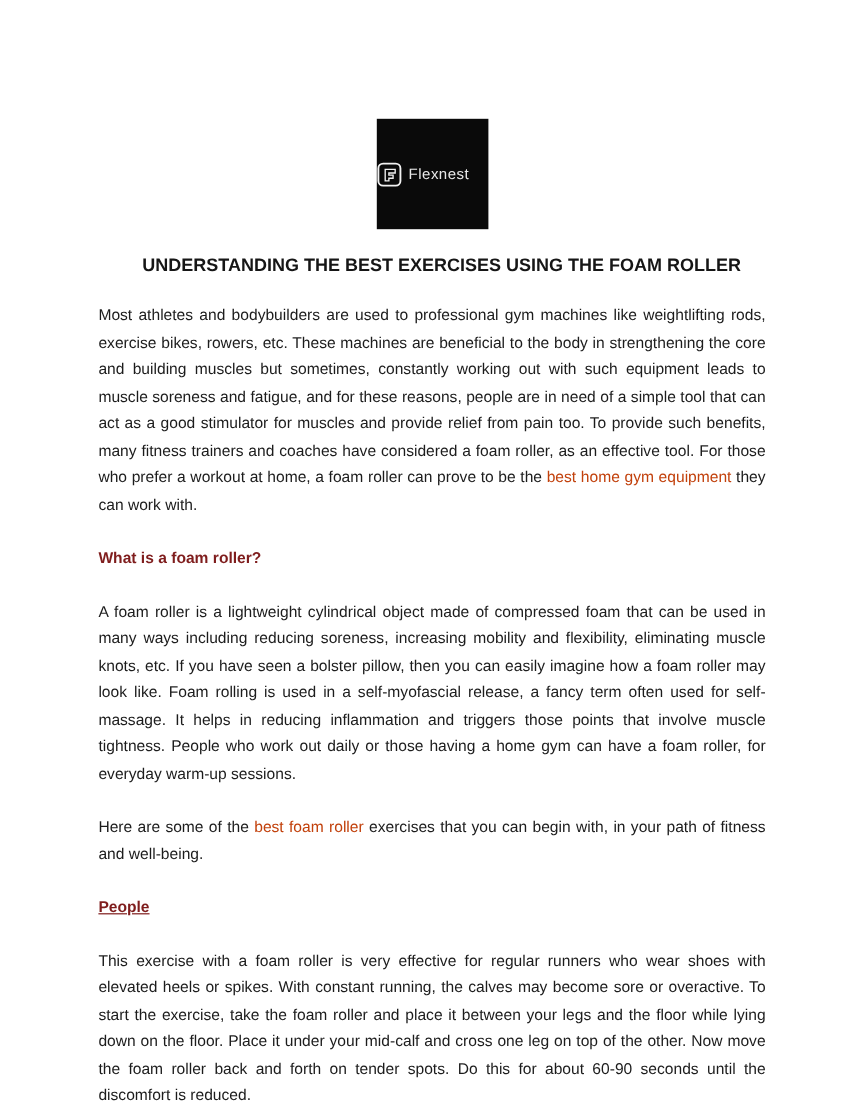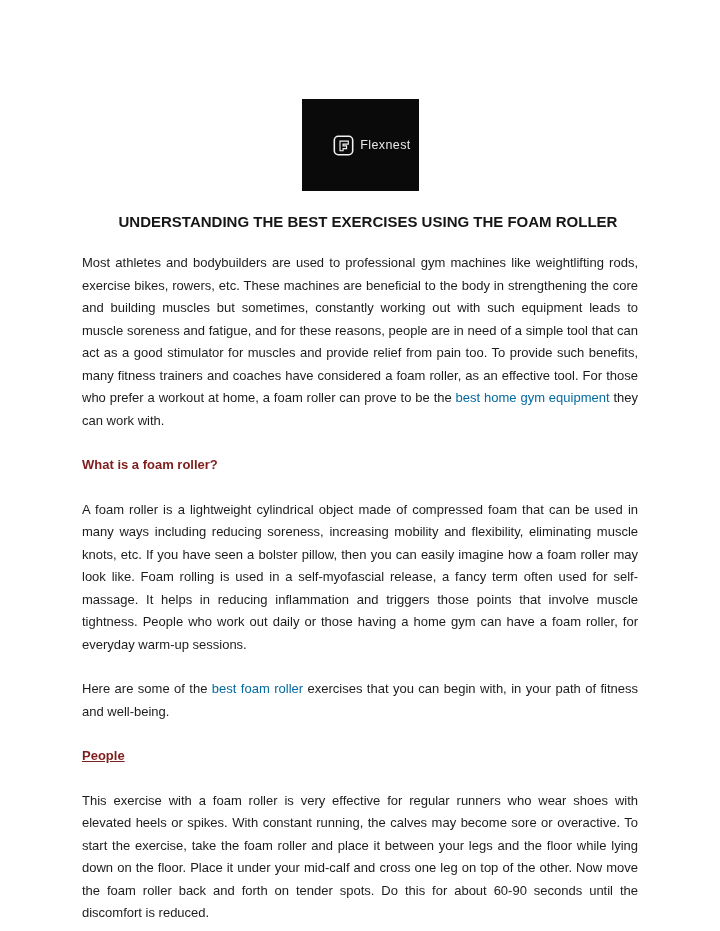--- a/index.html
+++ b/index.html
@@ -19,23 +19,21 @@
     height: 931px;
     position: relative;
   }
   .logo-box {
     width: 93px;
     height: 92px;
     background: #0a0a0a;
     margin: 99px auto 0 auto;
     display: flex;
     align-items: center;
-    justify-content: center;
     gap: 6px;
-    padding-left: 24px;
   }
   .logo-icon svg { display: block; }
   .logo-text {
     color: #e9e9e9;
     font-size: 12.5px;
     letter-spacing: 0.4px;
   }
   .doc-title {
     font-size: 15px;
     font-weight: 700;
@@ -56,21 +54,21 @@
   }
   .content h2 {
     font-size: 13px;
     font-weight: 700;
     color: #7f1d1d;
     margin: 22px 0 0 0;
     text-align: left;
   }
   .content h2.underlined { text-decoration: underline; }
   a.doc-link {
-    color: #0369a1;
+    color: #c2410c;
     text-decoration: none;
     cursor: pointer;
   }
 </style>
 </head>
 <body>
 
 <div class="page">
 
   <div class="logo-box">

